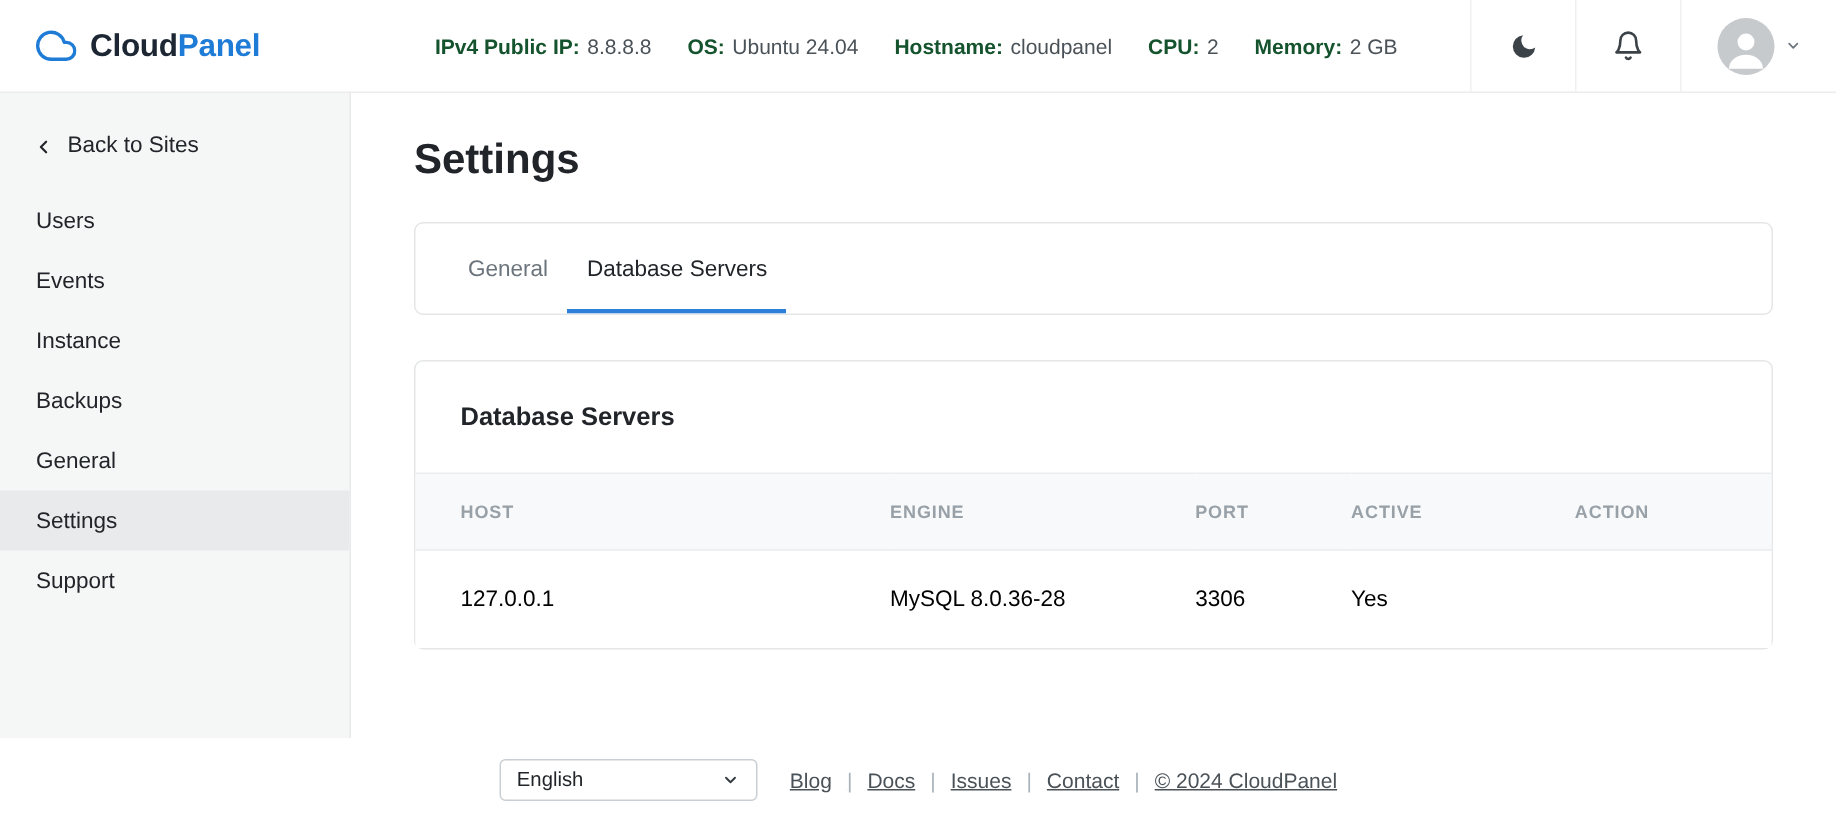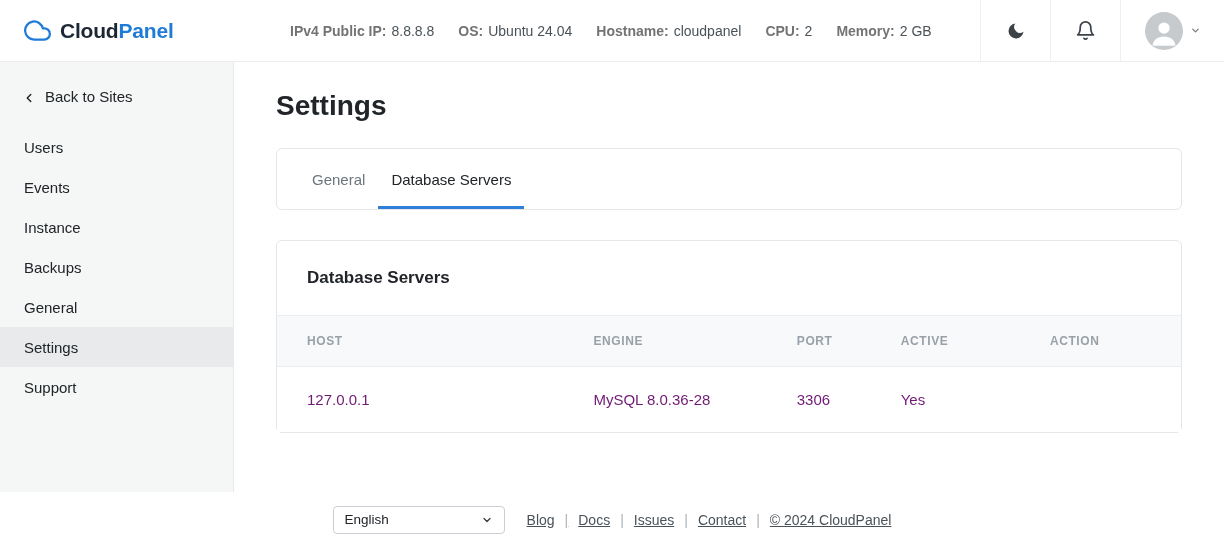--- a/index.html
+++ b/index.html
@@ -6,21 +6,21 @@
   html,body { background:#fff; }
   body { font-family:"Liberation Sans", sans-serif; color:#212529; }
   .app { width:1224px; height:555px; background:#fff; overflow:hidden; display:flex; flex-direction:column; }
 
   
   .topbar { height:62px; flex-shrink:0; display:flex; align-items:stretch; background:#fff; border-bottom:1px solid #ececec; }
   .logo { width:234px; flex-shrink:0; display:flex; align-items:center; gap:9px; padding-left:24px; }
   .logo-text { font-size:21px; font-weight:bold; color:#1c2733; letter-spacing:-0.2px; }
   .logo-text .blue { color:#1e7cd7; }
   .server-info { display:flex; align-items:center; gap:24px; margin-left:56px; font-size:14px; white-space:nowrap; }
-  .info-label { color:#737373; font-weight:bold; }
+  .info-label { color:#14532d; font-weight:bold; }
   .info-value { color:#4a5258; margin-left:5px; }
   .topbar-actions { margin-left:auto; display:flex; align-items:stretch; }
   .tb-action { width:70px; border-left:1px solid #f0f0f0; display:flex; align-items:center; justify-content:center; color:#3b4248; cursor:pointer; }
   .tb-avatar { width:104px; gap:7px; }
   .avatar { width:38px; height:38px; border-radius:50%; background:#c7cacd; overflow:hidden; position:relative; flex-shrink:0; }
   .avatar svg { position:absolute; left:2px; top:4px; }
   .icon { display:inline-flex; align-items:center; justify-content:center; }
 
   
   .body { display:flex; height:430px; flex-shrink:0; }
@@ -38,21 +38,21 @@
   .tab { display:flex; align-items:center; padding:3px 13px 0 13px; font-size:15px; color:#6c757d; border-bottom:3px solid transparent; cursor:pointer; }
   .tab.active { color:#212529; border-bottom-color:#2e7fd9; }
 
   
   .card-header { display:flex; align-items:center; justify-content:space-between; padding:27px 26px 27px 30px; }
   .card-title { font-size:17px; font-weight:bold; color:#212529; }
   .btn-primary { background:#2e7fd9; color:#fff; border:none; border-radius:4px; font-family:inherit; font-size:13px; font-weight:bold; padding:11px 17px; cursor:pointer; }
 
   table { width:100%; border-collapse:collapse; }
   thead th { background:#f8f9fa; border-top:1px solid #ecedee; border-bottom:1px solid #ecedee; font-size:12px; font-weight:bold; letter-spacing:0.6px; text-transform:uppercase; color:#99a1a8; text-align:left; padding:18px 0; }
-  tbody td { font-size:15px; color:#701a75; text-align:left; padding:24px 0; background:#fff; }
+  tbody td { font-size:15px; color:#000000; text-align:left; padding:24px 0; background:#fff; }
   th.first, td.first { padding-left:30px; }
 
   
   footer { height:55px; flex-shrink:0; background:#fff; display:flex; align-items:center; justify-content:center; gap:22px; }
   .lang-select { width:172px; height:28px; border:1px solid #c9cfd4; border-radius:4px; background:#fff; display:flex; align-items:center; justify-content:space-between; padding:0 11px; font-size:13.5px; color:#212529; cursor:pointer; }
   .footer-links { display:flex; align-items:center; gap:10px; font-size:14px; color:#4a5258; white-space:nowrap;text-decoration:underline; }
   .sep { color:#aab2b9; }
   .flink { cursor:pointer; }
 </style>
 </head>

